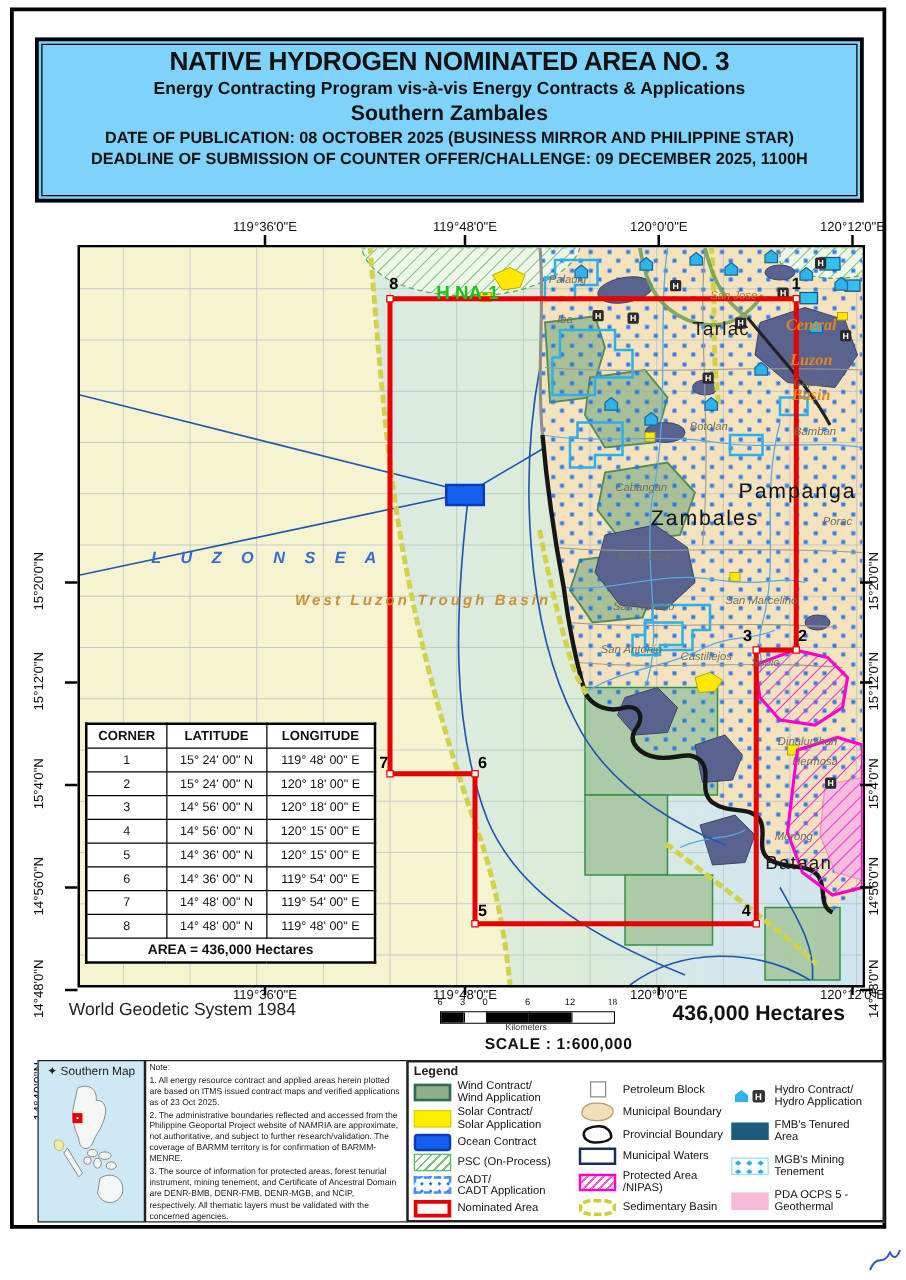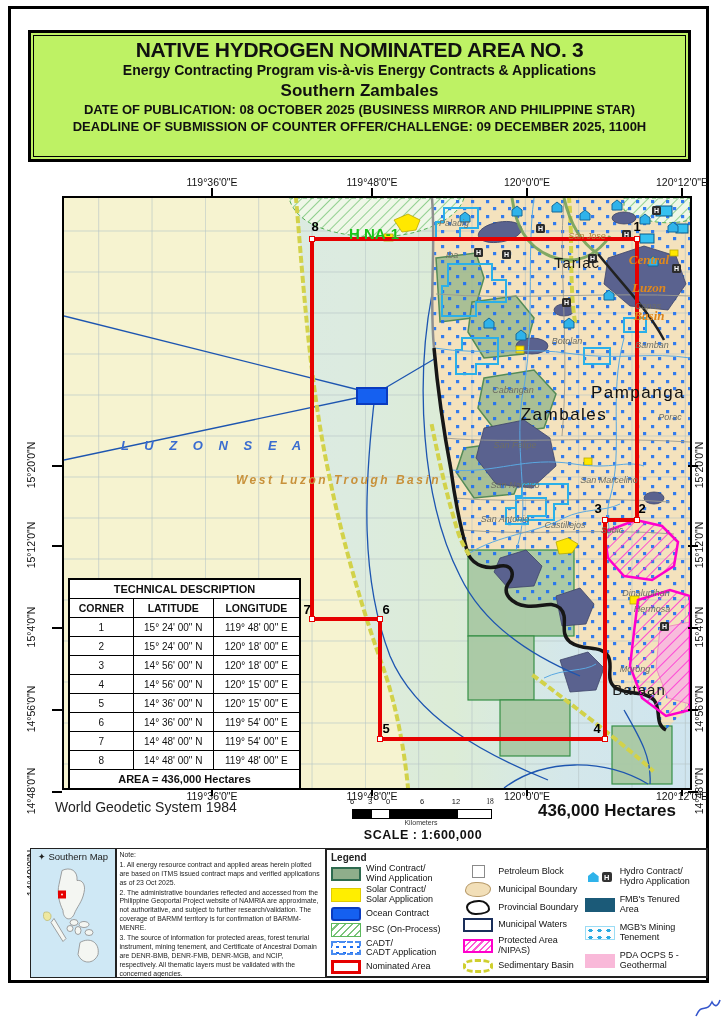--- a/index.html
+++ b/index.html
@@ -2,21 +2,21 @@
 <html><head>
 <meta charset="utf-8">
 <style>
   html,body{margin:0;padding:0;background:#e9e9e9;}
   #page{position:relative;width:725px;height:1024px;background:#ffffff;
         font-family:"Liberation Sans",sans-serif;color:#111;overflow:hidden;}
   .abs{position:absolute;}
   
   #outer-frame{left:8px;top:6px;width:701px;height:977px;border:3px solid #000;box-sizing:border-box;}
   
-  #title-box{left:28px;top:30px;width:663px;height:132px;border:3px solid #000;box-sizing:border-box;background:#bef264;padding-left:16px;}
+  #title-box{left:28px;top:30px;width:663px;height:132px;border:3px solid #000;box-sizing:border-box;background:#7dd3fc;padding-left:16px;}
   #title-inner{position:absolute;inset:2px;border:1px solid #000;padding:2px 6px;text-align:center;box-sizing:border-box;}
   .t1{font-size:21px;font-weight:bold;letter-spacing:-0.3px;line-height:1.15;}
   .t2{font-size:14px;font-weight:bold;line-height:1.25;}
   .t4{font-size:17px;font-weight:bold;line-height:1.25;}
   .t5{font-size:13px;font-weight:bold;line-height:1.35;}
   
   #map-frame{left:62px;top:196px;width:626px;height:590px;border:2px solid #000;box-sizing:content-box;}
   .axis-label{position:absolute;font-size:10.5px;color:#111;white-space:nowrap;}
   .axis-label.v{width:64px;text-align:center;}
   .tick{position:absolute;background:#000;}
@@ -29,21 +29,21 @@
   #tech-table .tt-area{font-weight:bold;font-size:11px;}
   
   .wgs{left:55px;top:799px;font-size:14px;color:#222;}
   #hectares{left:538px;top:801px;font-size:17px;font-weight:bold;}
   #scalebar-wrap{left:352px;top:797px;width:160px;font-size:7.5px;}
   #scalebar{position:absolute;left:0;top:12px;width:138px;height:8px;border:1px solid #000;display:flex;box-sizing:content-box;}
   #scalebar .seg{height:100%;box-sizing:border-box;border-left:1px solid #000;}
   #scalebar .seg:first-child{border-left:none;}
   .sb-num{position:absolute;top:0;transform:translateX(-50%);font-size:7.5px;}
   #sb-unit{position:absolute;left:0;top:22px;width:138px;text-align:center;font-size:7px;color:#333;}
-  #sb-scale{position:absolute;left:-12px;top:31px;width:166px;text-align:center;font-size:12.5px;font-weight:bold;letter-spacing:.5px;}
+  #sb-scale{position:absolute;left:-12px;top:31px;width:166px;text-align:right;font-size:12.5px;font-weight:bold;letter-spacing:.5px;}
   
   #loc-box{left:30px;top:848px;width:86px;height:130px;border:1.5px solid #222;background:#cfe8f5;box-sizing:border-box;}
   #loc-title{position:absolute;left:0;top:2px;width:100%;text-align:center;font-size:9.5px;color:#222;}
   #notes-box{left:115.5px;top:848px;width:210px;height:130px;border:1.5px solid #222;background:#fff;box-sizing:border-box;
              font-size:6.85px;line-height:1.3;color:#222;padding:2px 3px;}
   #notes-box p{margin:0 0 1px 0;}
   #legend-box{left:325px;top:848px;width:383px;height:130px;border:2px solid #222;background:#fff;box-sizing:border-box;padding:2px 4px;}
   #legend-title{font-size:10px;font-weight:bold;color:#222;}
   #legend-cols{display:flex;width:100%;height:112px;}
   .lg-col{display:flex;flex-direction:column;justify-content:space-around;}
@@ -391,23 +391,20 @@
       <div class="tick" style="left:688px;top:709px;width:10px;height:2px;"></div>
       <div class="axis-label v" style="left:667px;top:785px;transform:rotate(-90deg);">14°48'0"N</div>
       <div class="tick" style="left:688px;top:791px;width:10px;height:2px;"></div>
       <div class="axis-label v" style="left:667px;top:867px;transform:rotate(-90deg);">14°40'0"N</div>
       <div class="tick" style="left:688px;top:873px;width:10px;height:2px;"></div>
     </div>
 
   <table id="tech-table" class="abs">
     <tbody id="tt-body">
         <tr>
-          <td class="tt-title" colspan="3">TECHNICAL DESCRIPTION</td>
-        </tr>
-        <tr>
           <td class="tt-head">CORNER</td>
           <td class="tt-head">LATITUDE</td>
           <td class="tt-head">LONGITUDE</td>
         </tr>
         <tr>
           <td>1</td>
           <td>15° 24' 00" N</td>
           <td>119° 48' 00" E</td>
         </tr>
         <tr>

